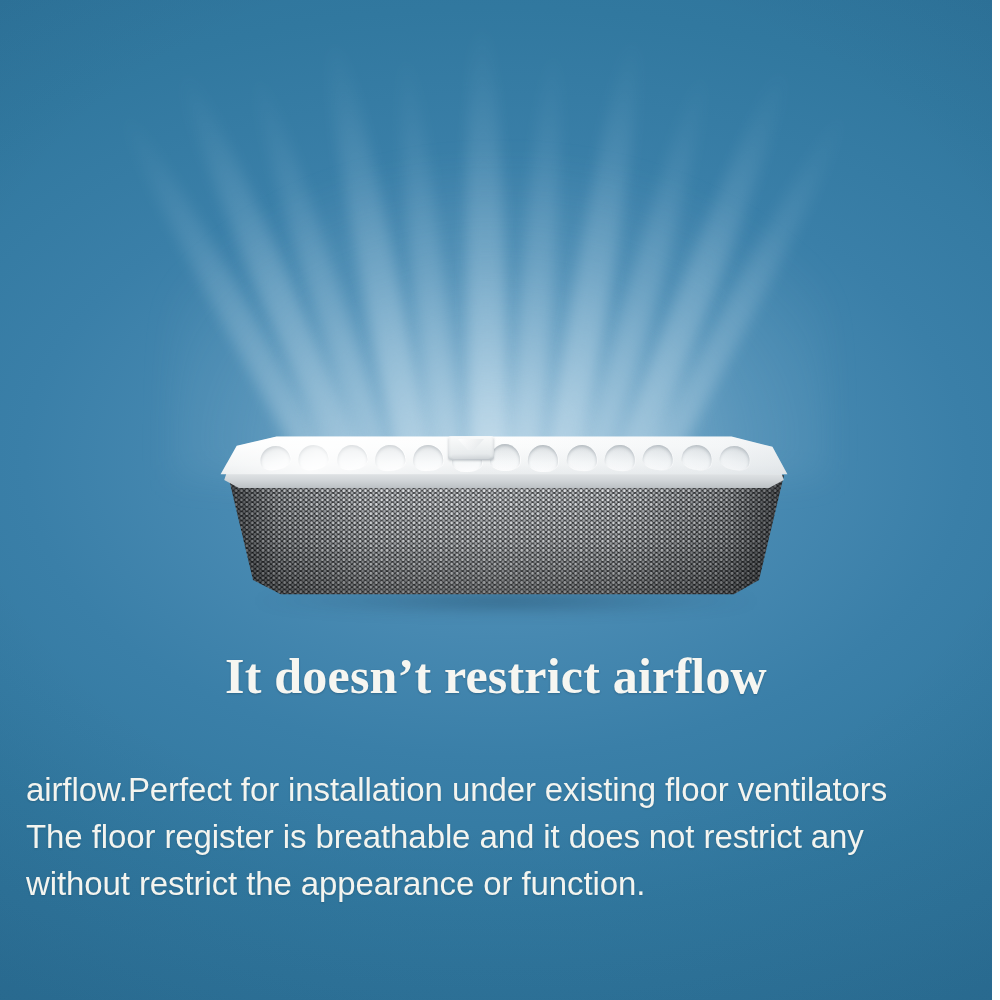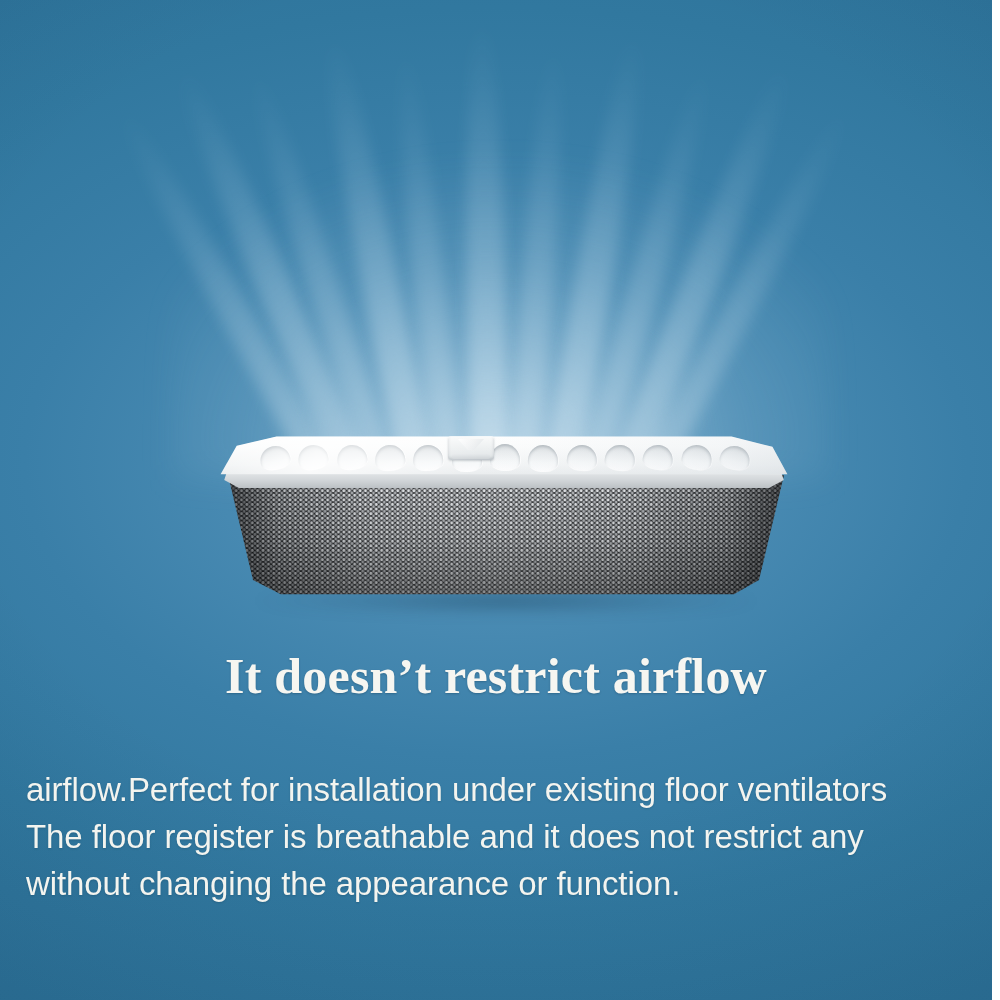--- a/index.html
+++ b/index.html
@@ -301,16 +301,16 @@
       </div>
     </div>
 
   </div>
 
   <div class="headline">It doesn’t restrict airflow</div>
 
   <div class="bodycopy">
     <div>airflow.Perfect for installation under existing floor ventilators</div>
     <div>The floor register is breathable and it does not restrict any</div>
-    <div>without changing the appearance or function.</div>
+    <div>without restrict the appearance or function.</div>
   </div>
 
 </div>
 
 </body></html>

